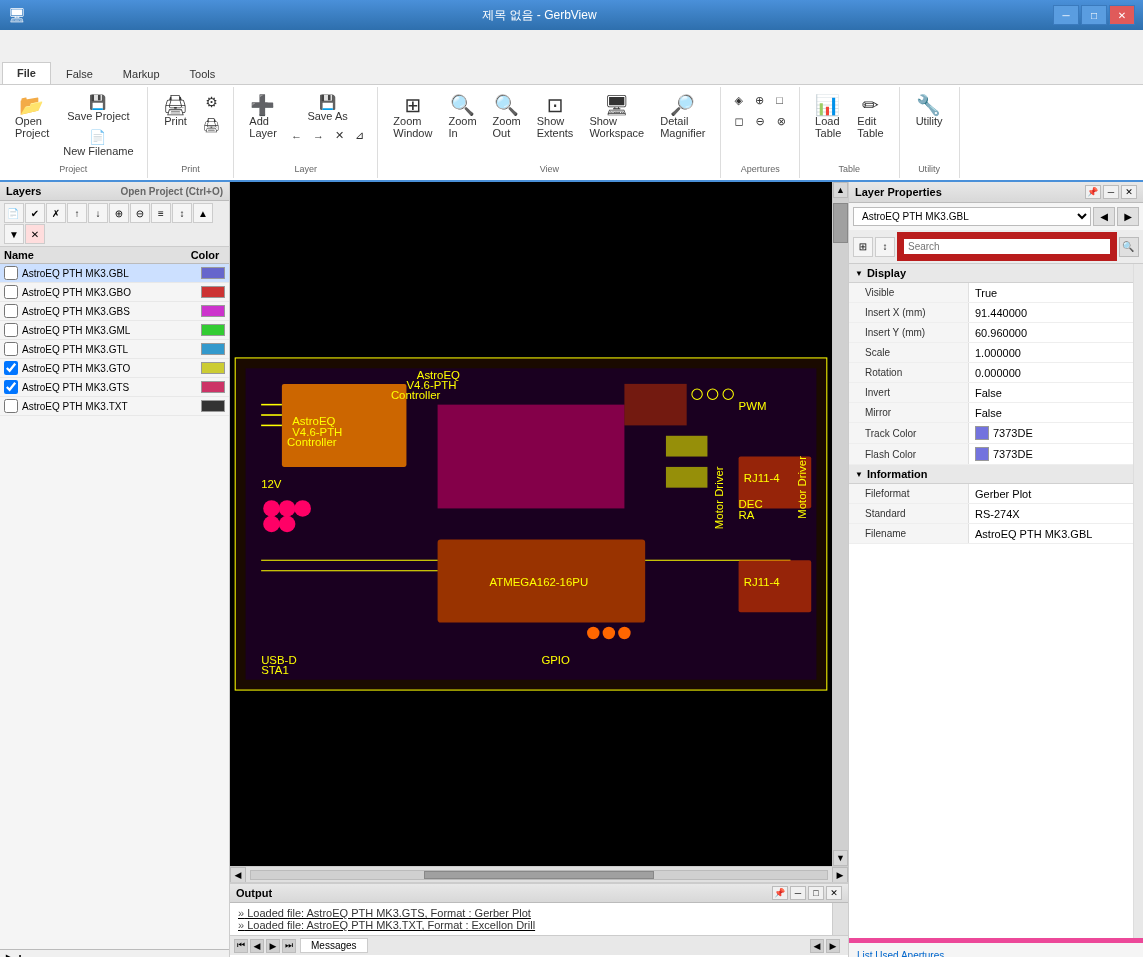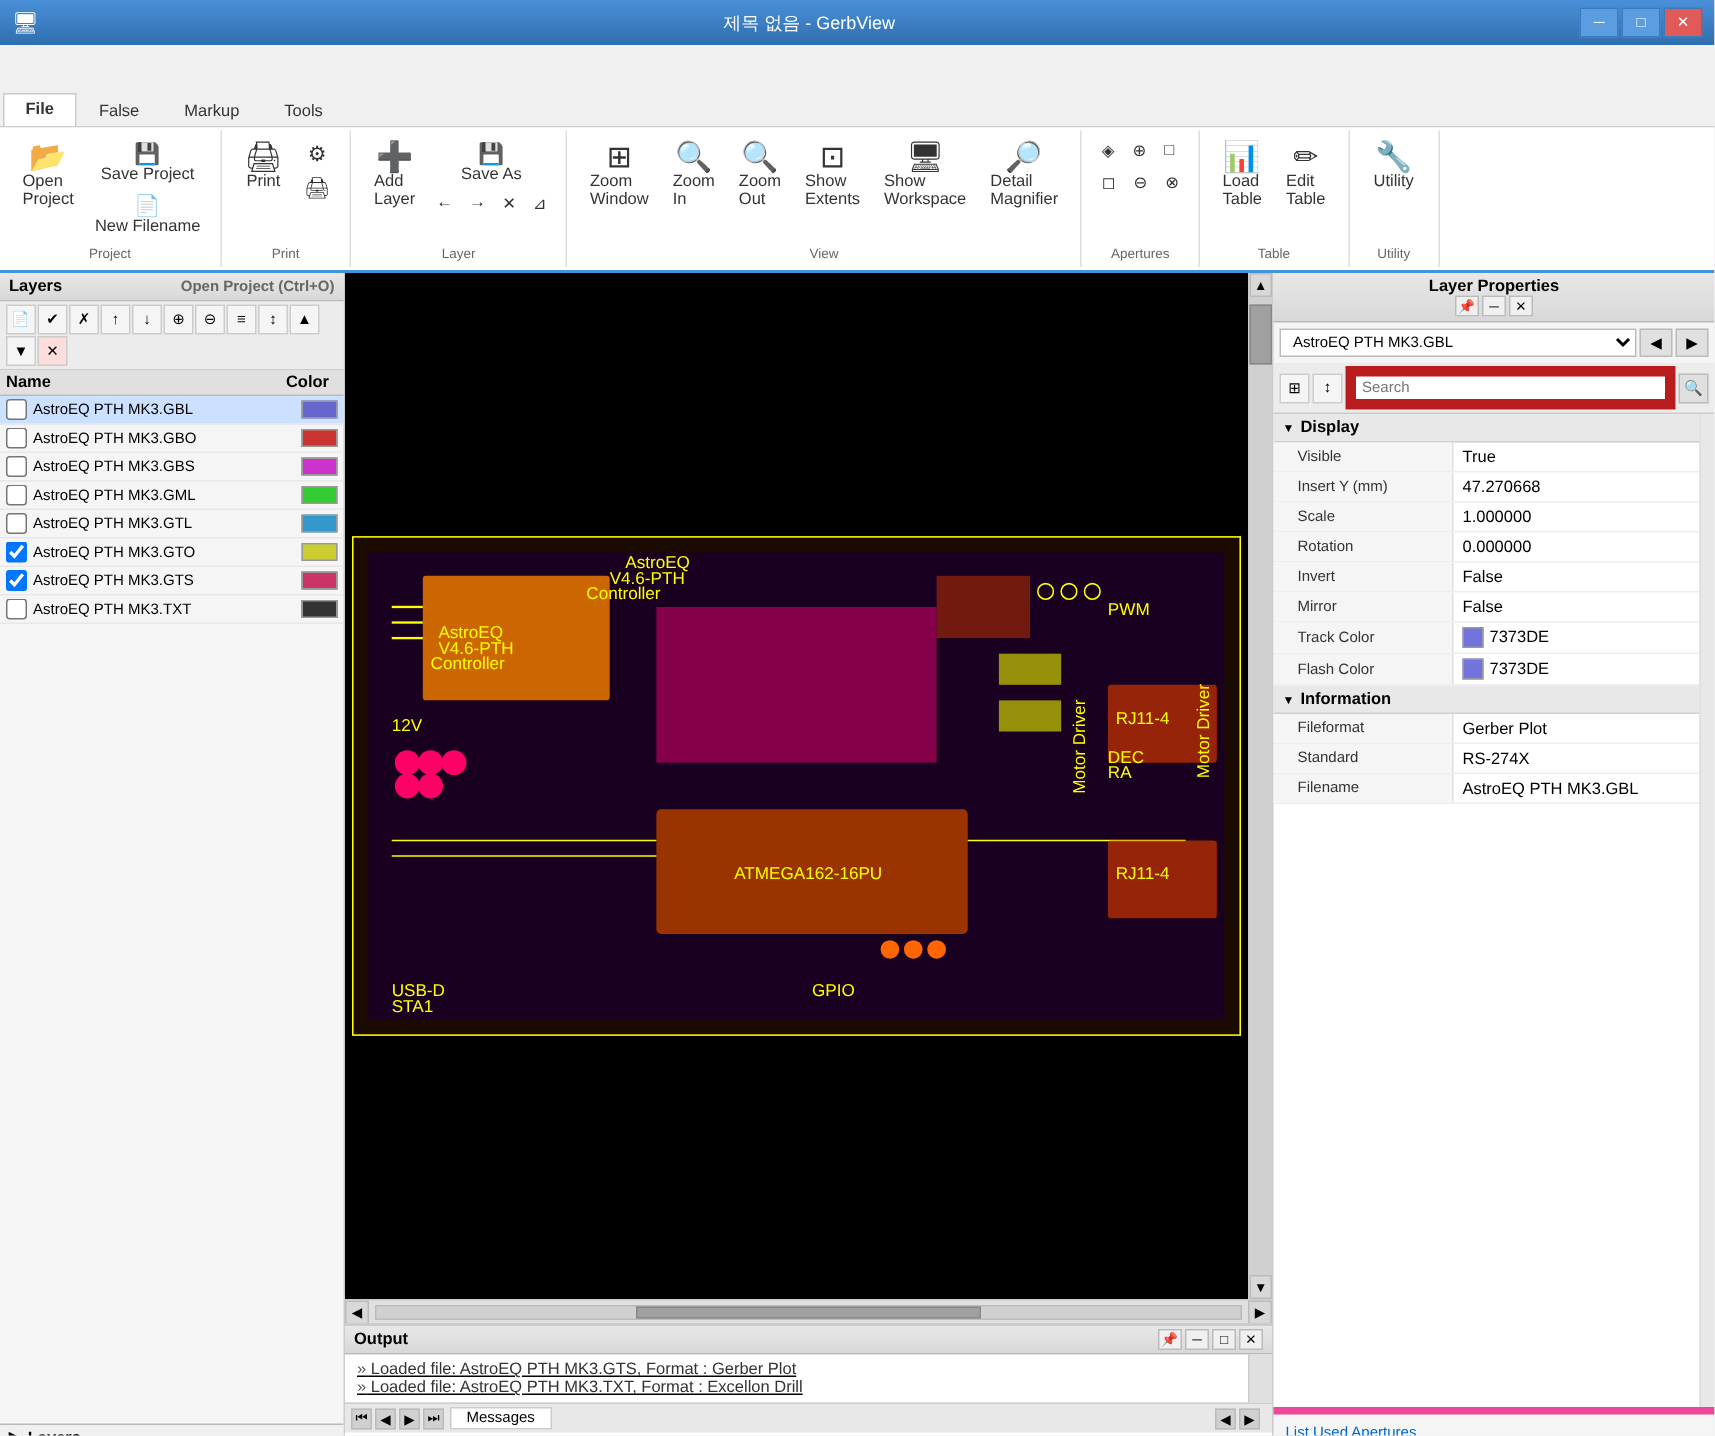--- a/index.html
+++ b/index.html
@@ -272,21 +272,20 @@
     }
     .right-panel-header {
       background: linear-gradient(to bottom, #e8e8e8, #d8d8d8);
       border-bottom: 1px solid #bbb;
       padding: 3px 6px;
       display: flex;
       align-items: center;
       justify-content: space-between;
       font-size: 11px;
       font-weight: bold;
-      flex-direction: column;
     }
     .right-panel-header-btns { display: flex; gap: 2px; }
     .right-ctrl-btn {
       width: 16px; height: 14px;
       background: #f0f0f0;
       border: 1px solid #bbb;
       cursor: pointer;
       font-size: 9px;
       display: flex; align-items: center; justify-content: center;
     }
@@ -890,23 +889,29 @@
             <span class="props-section-icon">▼</span>
             <span>Display</span>
           </div>
           <div class="prop-row">
     <div class="prop-name">Visible</div>
     <div class="prop-value">
               <span>True</span>
             </div>
   </div>
           <div class="prop-row">
+    <div class="prop-name">Insert X (mm)</div>
+    <div class="prop-value">
+              <span>91.440000</span>
+            </div>
+  </div>
+          <div class="prop-row">
     <div class="prop-name">Insert Y (mm)</div>
     <div class="prop-value">
-              <span>47.270668</span>
+              <span>60.960000</span>
             </div>
   </div>
           <div class="prop-row">
     <div class="prop-name">Scale</div>
     <div class="prop-value">
               <span>1.000000</span>
             </div>
   </div>
           <div class="prop-row">
     <div class="prop-name">Rotation</div>

